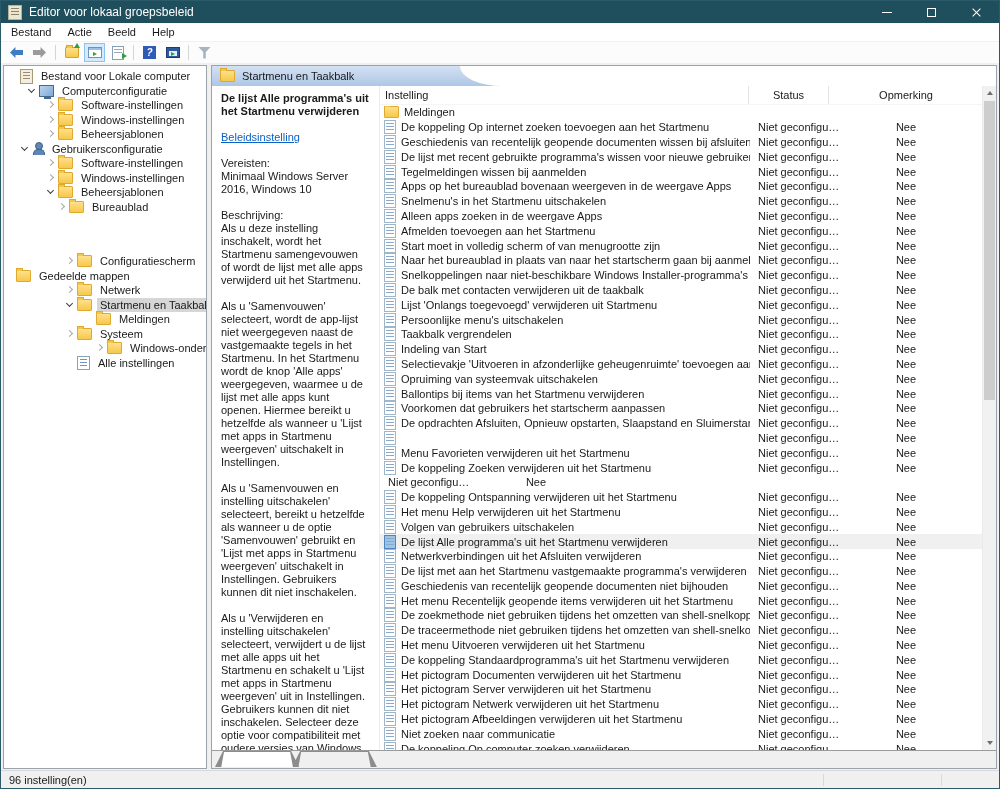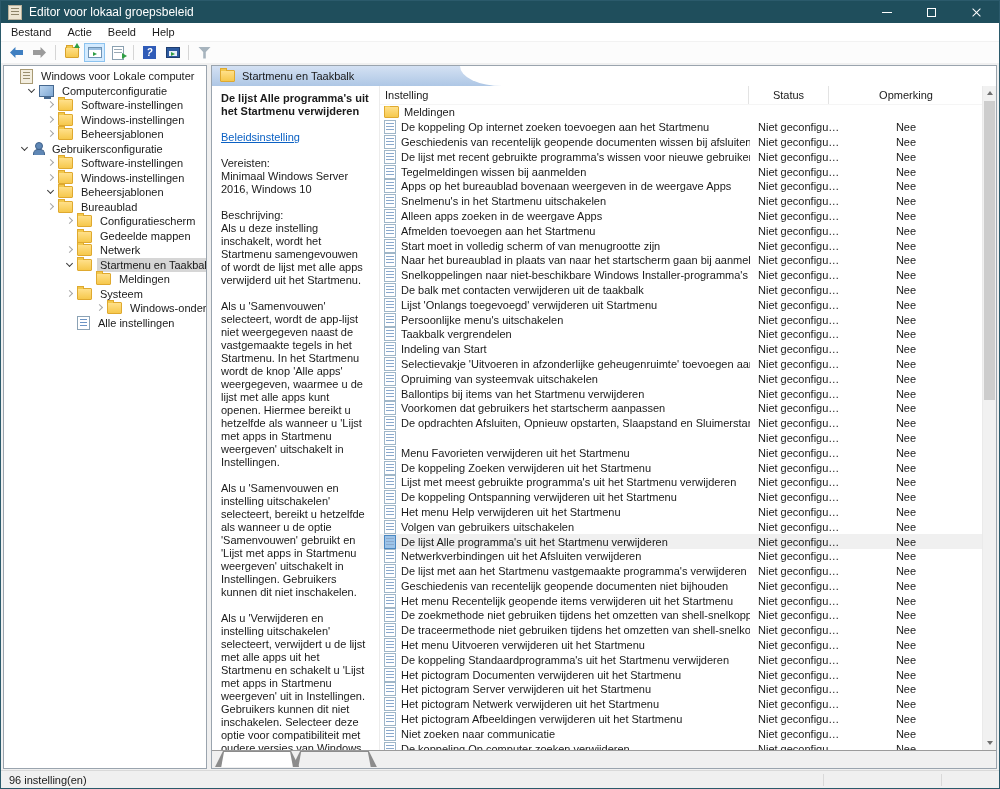--- a/index.html
+++ b/index.html
@@ -195,21 +195,21 @@
         <i class="icon-filter"></i>
       </div>
     </div>
 
   <div class="main">
     <div class="tree-panel">
       <div class="tree">
           <div class="titem" style="padding-left: 4px;">
             <span class="chev none"></span>
             <span class="ticon ti-root"></span>
-            <span class="tlabel">Windows voor Lokale computer</span>
+            <span class="tlabel">Bestand voor Lokale computer</span>
           </div>
           <div class="titem" style="padding-left: 23px;">
             <span class="chev expanded"></span>
             <span class="ticon ti-computer"></span>
             <span class="tlabel">Computerconfiguratie</span>
           </div>
           <div class="titem" style="padding-left: 42px;">
             <span class="chev collapsed"></span>
             <span class="ticon ti-folder"></span>
             <span class="tlabel">Software-instellingen</span>
@@ -237,31 +237,31 @@
           <div class="titem" style="padding-left: 42px;">
             <span class="chev collapsed"></span>
             <span class="ticon ti-folder"></span>
             <span class="tlabel">Windows-instellingen</span>
           </div>
           <div class="titem" style="padding-left: 42px;">
             <span class="chev expanded"></span>
             <span class="ticon ti-folder"></span>
             <span class="tlabel">Beheersjablonen</span>
           </div>
-          <div class="titem" style="padding-left: 42px;">
+          <div class="titem" style="padding-left: 53px;">
             <span class="chev collapsed"></span>
             <span class="ticon ti-folder"></span>
             <span class="tlabel">Bureaublad</span>
           </div>
-          <div class="titem" style="padding-left: 61px;">
+          <div class="titem" style="padding-left: 61px; margin-top: 40px;">
             <span class="chev collapsed"></span>
             <span class="ticon ti-folder"></span>
             <span class="tlabel">Configuratiescherm</span>
           </div>
-          <div class="titem" style="padding-left: 61px; align-items: flex-end;">
+          <div class="titem" style="">
             <span class="chev none"></span>
             <span class="ticon ti-folder"></span>
             <span class="tlabel">Gedeelde mappen</span>
           </div>
           <div class="titem" style="padding-left: 61px;">
             <span class="chev collapsed"></span>
             <span class="ticon ti-folder"></span>
             <span class="tlabel">Netwerk</span>
           </div>
           <div class="titem selected" style="padding-left: 61px;">
@@ -515,24 +515,20 @@
                 </div>
                 <div class="lrow">
                   <div class="cell-name">
                     <span class="set-icon"></span>
                     <span class="nm">De koppeling Zoeken verwijderen uit het Startmenu</span>
                   </div>
                   <div class="cell-status">Niet geconfigu…</div>
                   <div class="cell-comment">Nee</div>
                 </div>
                 <div class="lrow">
-                  <div class="cell-name">
-                    <span class="set-icon"></span>
-                    <span class="nm">Lijst met meest gebruikte programma's uit het Startmenu verwijderen</span>
-                  </div>
                   <div class="cell-status">Niet geconfigu…</div>
                   <div class="cell-comment">Nee</div>
                 </div>
                 <div class="lrow">
                   <div class="cell-name">
                     <span class="set-icon"></span>
                     <span class="nm">De koppeling Ontspanning verwijderen uit het Startmenu</span>
                   </div>
                   <div class="cell-status">Niet geconfigu…</div>
                   <div class="cell-comment">Nee</div>

